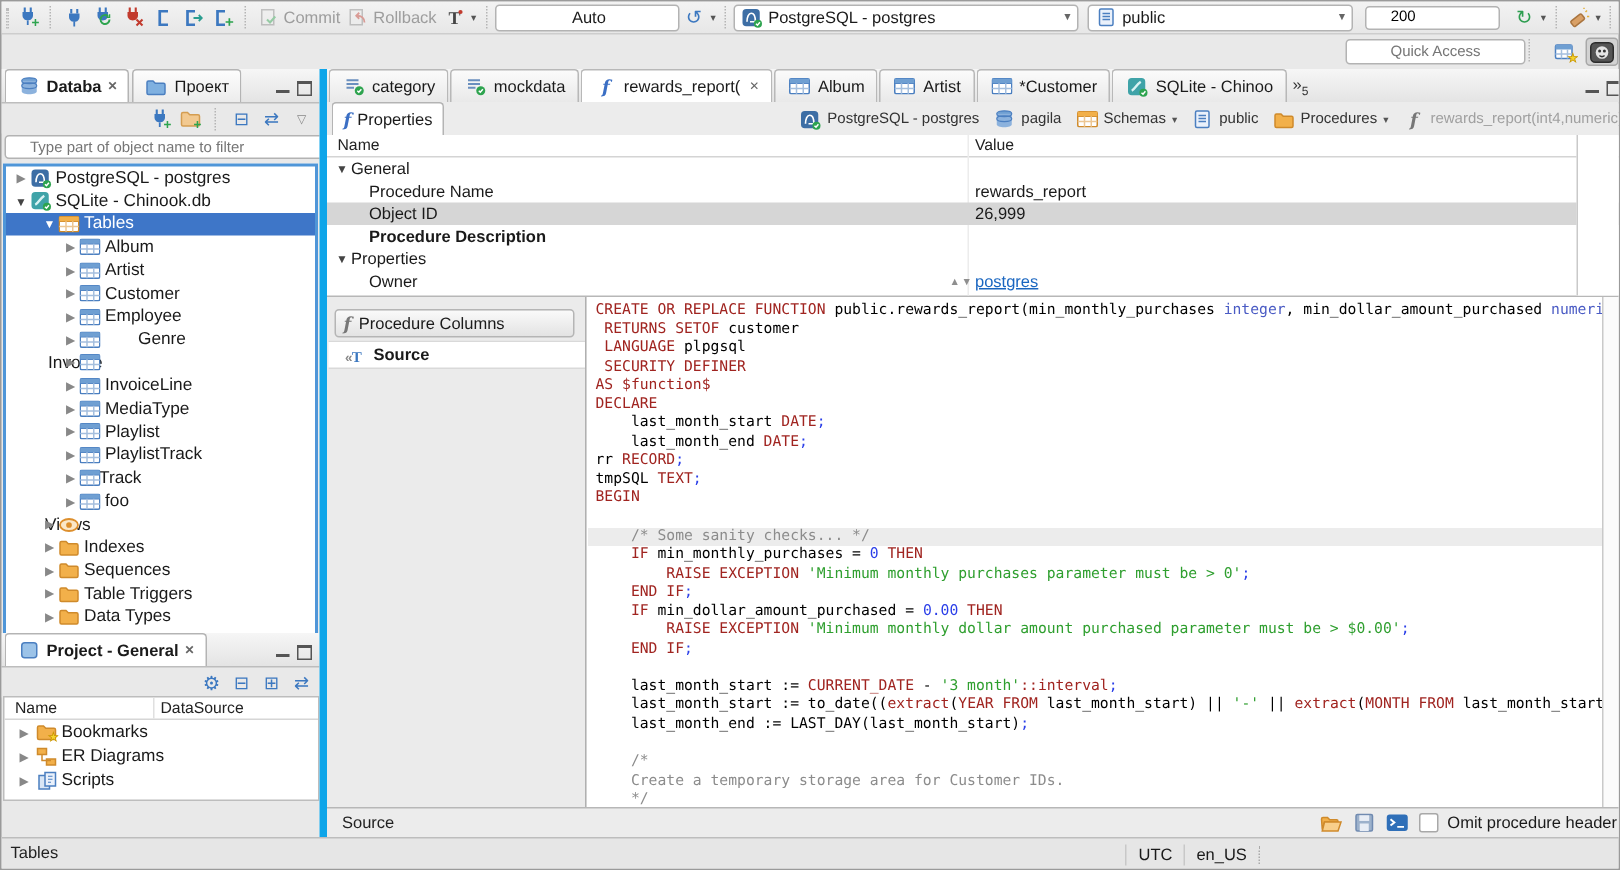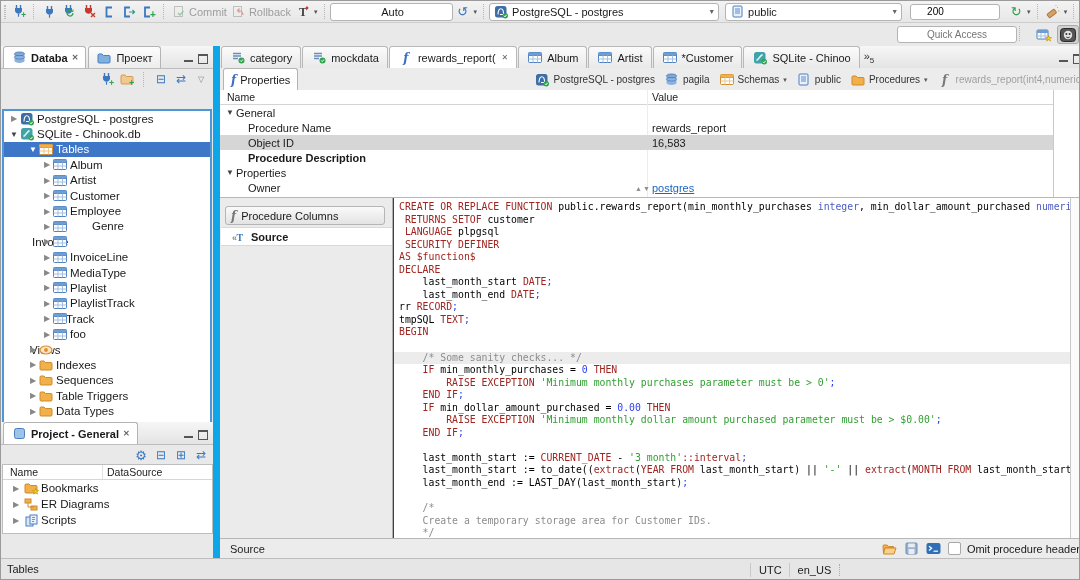--- a/index.html
+++ b/index.html
@@ -41,21 +41,21 @@
   .trow.sel .exp{color:#fff;}
   .trow .tlabel{margin-left:3px;}
   
   #project{position:absolute;left:0;top:421px;width:212px;height:116px;}
   #projbody{position:absolute;left:1px;top:42px;width:209px;height:68px;background:#fff;border:1px solid #bdbdbd;}
   .pcols{height:14px;border-bottom:1px solid #d6d6d6;position:relative;font-size:10.5px;color:#222;}
   .pcols .c0{position:absolute;left:7px;top:1px;}
   .pcols .c1{position:absolute;left:104px;top:1px;}
   .pcols .cd{position:absolute;left:99px;top:0;height:14px;border-left:1px solid #e0e0e0;}
   
-  #editor{position:absolute;left:212px;top:45px;width:868px;height:512px;border-left:7px solid #0ea5e9;box-sizing:border-box;background:#404040;}
+  #editor{position:absolute;left:212px;top:45px;width:868px;height:512px;border-left:5px solid #0ea5e9;box-sizing:border-box;background:#ffffff;}
   #etabs{position:absolute;left:0;top:0;width:868px;height:22px;border-bottom:1px solid #bdbdbd;background:linear-gradient(#f6f6f6,#e4e4e4);display:flex;align-items:flex-end;}
   .etab{display:inline-flex;align-items:center;gap:4px;height:21px;padding:0 8px;font-size:11px;border:1px solid #b8b8b8;border-bottom:none;border-radius:3px 3px 0 0;background:linear-gradient(#fbfbfb,#e9e9e9);margin-left:1px;white-space:nowrap;}
   .etab.active{background:#fff;}
   .etab .xclose{margin-left:2px;}
   #taboverflow{font-size:11px;color:#333;margin-left:4px;padding-bottom:3px;}
   #taboverflow sub{font-size:8px;}
   #prow{position:absolute;left:0;top:22px;width:868px;height:22px;border-bottom:1px solid #c6c6c6;background:#ececec;display:flex;align-items:flex-end;}
   #ptab-properties{margin-left:3px;}
   #breadcrumb{margin-left:auto;display:flex;align-items:center;gap:9px;padding:0 4px 3px 0;font-size:10px;color:#333;white-space:nowrap;}
   .bitem{display:inline-flex;align-items:center;gap:3px;}
@@ -311,20 +311,21 @@
           <svg width="15" height="13" viewBox="0 0 15 13">
             <path d="M1 3c0-.6.4-1 1-1h3l1.5 1.5H12c.6 0 1 .4 1 1V10c0 .6-.4 1-1 1H2c-.6 0-1-.4-1-1z" fill="#f4c17a" stroke="#cf8a2b" opacity=".8"></path>
             <text x="9" y="13" fill="#2ea44f" font-size="9" font-weight="bold">+</text>
           </svg>
         </span>
       <span class="tsep"></span>
       <span class="ic" style="color:#3c78c0;font-size:12px;">⊟</span>
       <span class="ic" style="color:#3c78c0;font-size:12px;">⇄</span>
       <span class="ic" style="color:#888;font-size:8px;">▽</span>
     </div>
+    <input id="navfilter" class="tinput" placeholder="Type part of object name to filter" style="">
     <div id="navtree">
         <div class="trow">
           <span class="exp " style="left:5px">▶</span>
           <span class="ic" style="position:absolute;left:15px">
             <svg width="15" height="14" viewBox="0 0 15 14">
               <rect x="1" y="1" width="11.5" height="11.5" rx="2.5" fill="#3d6ea5"></rect>
               <path d="M4 9.5C4 6 5.2 3.8 6.8 3.8S9.6 6 9.6 9.5M6 9.5h3.6" stroke="#fff" fill="none" stroke-width="1.1"></path>
               <circle cx="11.3" cy="10.8" r="2.7" fill="#2ea44f"></circle>
               <path d="M10 10.8l1 1 1.6-2" stroke="#fff" fill="none" stroke-width="1"></path>
             </svg>
@@ -771,21 +772,21 @@
             <span class="gexp">▼</span>
             <span class="gname">General</span>
             <span class="gval"></span>
           </div>
           <div class="grow">
             <span class="gname">Procedure Name</span>
             <span class="gval">rewards_report</span>
           </div>
           <div class="grow sel">
             <span class="gname">Object ID</span>
-            <span class="gval">16,583</span>
+            <span class="gval">26,999</span>
           </div>
           <div class="grow bold">
             <span class="gname">Procedure Description</span>
             <span class="gval"></span>
           </div>
           <div class="grow group">
             <span class="gexp">▼</span>
             <span class="gname">Properties</span>
             <span class="gval"></span>
           </div>

